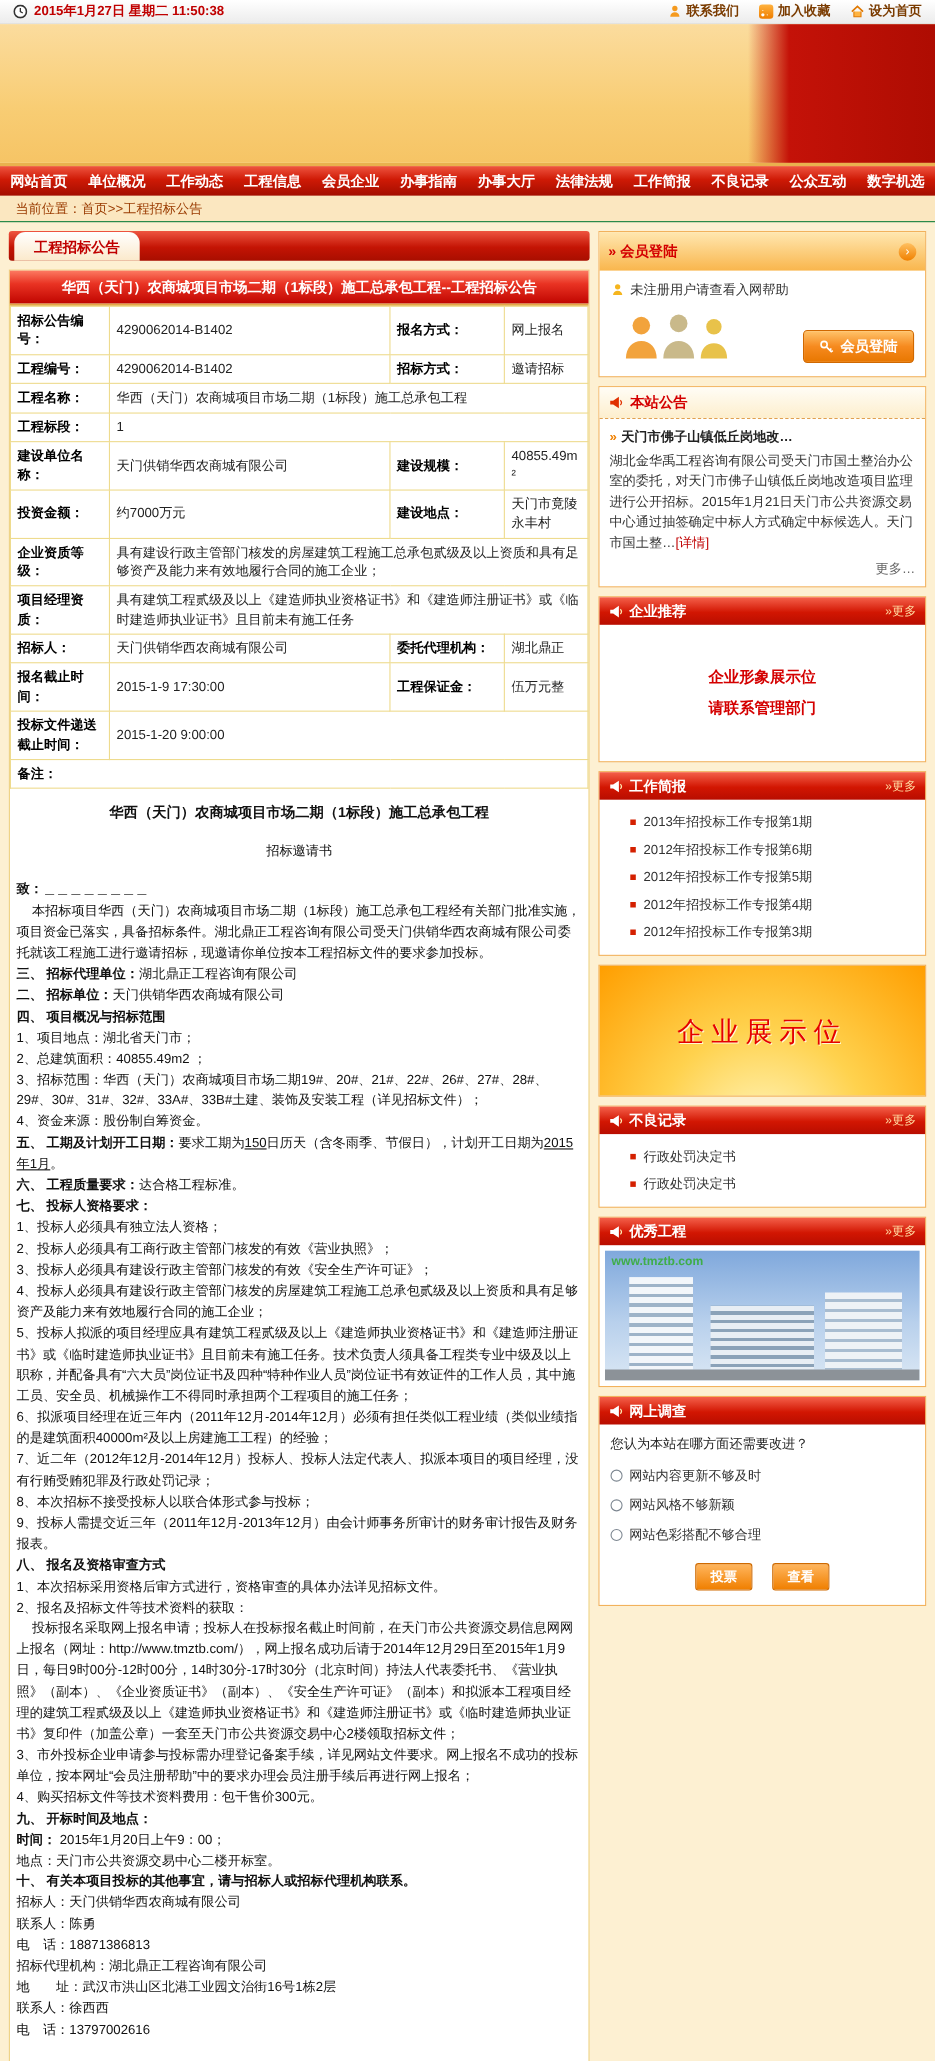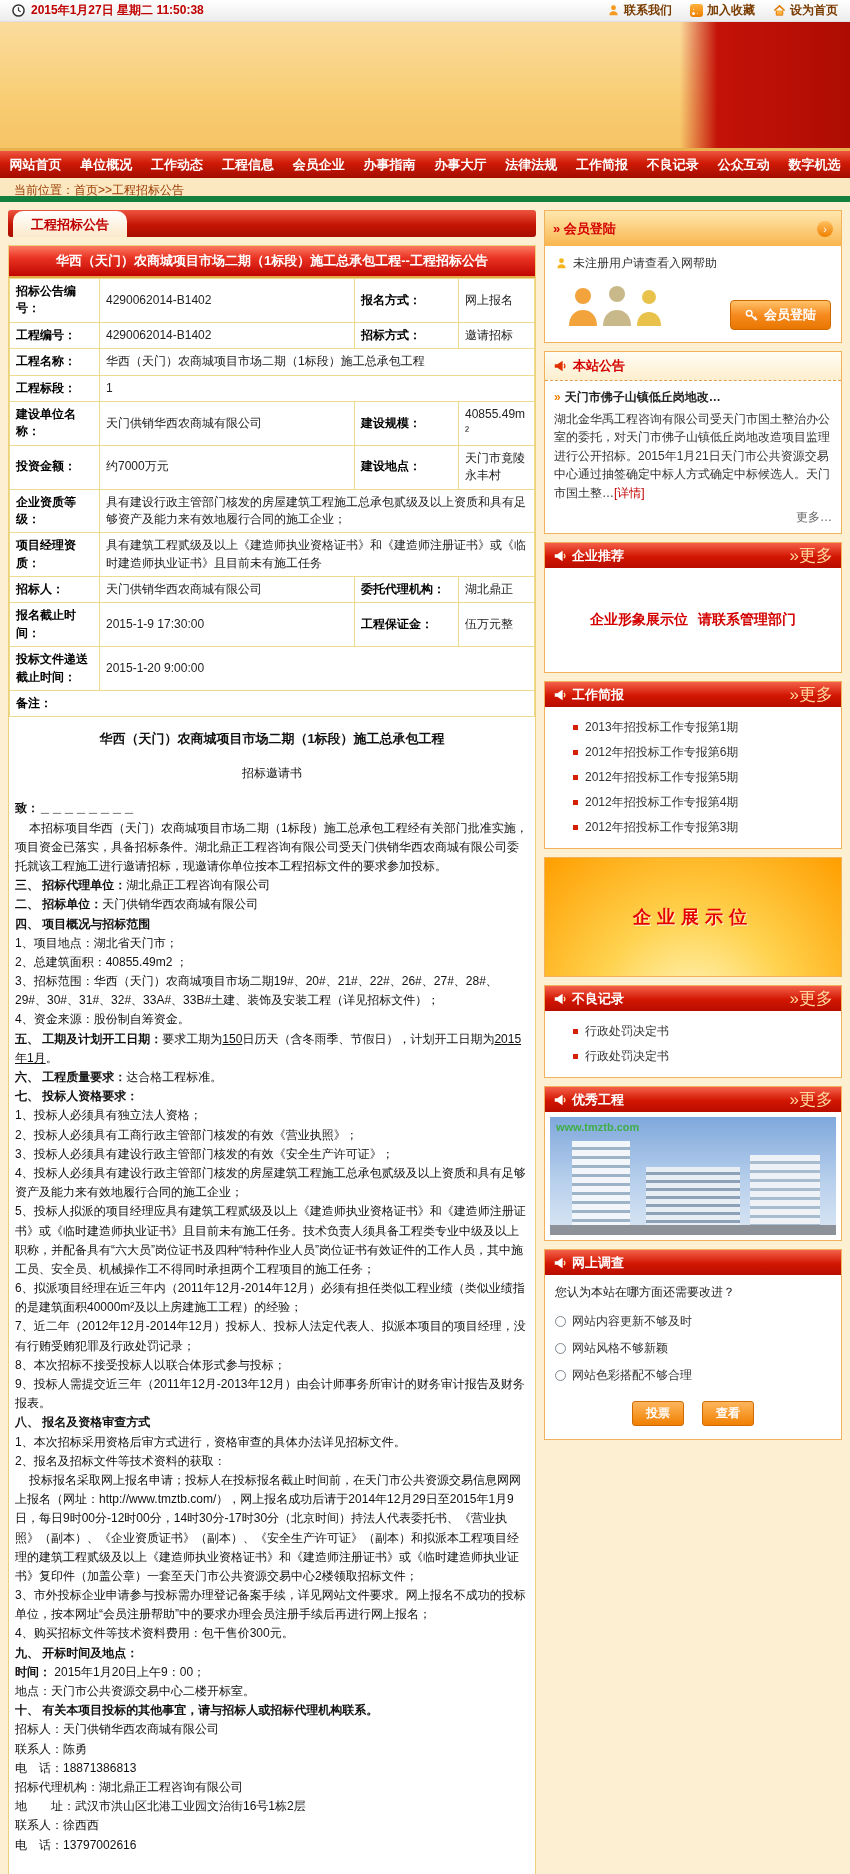--- a/index.html
+++ b/index.html
@@ -16,21 +16,21 @@
 
   
   .banner { height: 126px; background: linear-gradient(180deg, #fbdc9e, #f8cd74 60%, #f6c465); position: relative; }
   .banner-red { position: absolute; right: 0; top: 0; bottom: 0; width: 170px; background: linear-gradient(90deg, rgba(196,18,8,0) 0%, #c41208 22%, #ae0c02 100%); }
 
   
   .nav { height: 30px; display: flex; background: linear-gradient(180deg, #ef5540 0%, #cf1a06 45%, #a30d00 100%); border-top: 3px solid #e9b04e; }
   .nav-item { flex: 1; display: flex; align-items: center; justify-content: center; color: #fff; font-weight: bold; font-size: 13px; cursor: pointer; white-space: nowrap; }
 
   
-  .breadcrumb { height: 24px; line-height: 24px; background: #fbe7c0; color: #9a3b00; padding-left: 14px; font-size: 12px; border-bottom: 6px solid #15803d; }
+  .breadcrumb { height: 24px; line-height: 24px; background: #fbe7c0; color: #9a3b00; padding-left: 14px; font-size: 12px; border-bottom: 1px solid #15803d; }
 
   
   .content { display: flex; align-items: flex-start; gap: 8px; padding: 8px; }
   .main-col { width: 528px; flex: none; }
   .side-col { flex: 1; }
 
   
   .tab-bar { height: 27px; background: linear-gradient(180deg, #ee5540, #c41404 55%, #a80e00); border-radius: 3px; position: relative; margin-bottom: 8px; }
   .tab { position: absolute; left: 5px; bottom: 0; background: linear-gradient(#ffffff, #fbe9cb); border-radius: 10px 10px 0 0; padding: 5px 18px 3px; color: #c00000; font-weight: bold; font-size: 13px; }
 
@@ -46,48 +46,48 @@
   .doc-title { text-align: center; font-weight: bold; font-size: 13px; }
   .doc-sub { text-align: center; margin: 14px 0 16px; }
   .para .b { font-weight: bold; }
   .para.ind { text-indent: 14px; }
   .u { text-decoration: underline; }
 
   
   .sbox { border: 1px solid #f2b25c; background: #fff; margin-bottom: 8px; }
   .shead { height: 25px; background: linear-gradient(180deg, #f4604a, #d21602 55%, #b80d00); display: flex; align-items: center; justify-content: space-between; padding: 0 8px; color: #fff; }
   .shead .st { font-weight: bold; font-size: 13px; display: flex; align-items: center; gap: 5px; }
-  .smore { color: #ffd9a0; font-size: 17px; cursor: pointer; white-space: nowrap; }
+  .smore { color: #ffd9a0; font-size: 11px; cursor: pointer; white-space: nowrap; }
   .horn { width: 14px; height: 14px; flex: none; }
 
   
   .login-head { height: 35px; background: linear-gradient(180deg, #ffe7b0, #f9b64d); display: flex; align-items: center; justify-content: space-between; padding: 0 8px; }
   .login-title { color: #d40000; font-weight: bold; font-size: 13px; }
   .login-circle { width: 16px; height: 16px; border-radius: 50%; background: linear-gradient(#ffc060, #f08000); color: #fff; font-size: 11px; line-height: 16px; text-align: center; cursor: pointer; }
   .login-body { padding: 9px 10px 12px; }
   .login-note { display: flex; align-items: center; gap: 5px; font-size: 12px; color: #333; cursor: pointer; }
   .login-row { display: flex; align-items: flex-end; justify-content: space-between; margin-top: 8px; }
   .login-btn { display: flex; align-items: center; gap: 6px; background: linear-gradient(#ffc36a, #f68a1f 50%, #e87700); border: 1px solid #d06800; border-radius: 4px; color: #fff; font-weight: bold; font-size: 13px; padding: 5px 14px; cursor: pointer; }
 
   
   .ann-head { display: flex; align-items: center; gap: 6px; padding: 5px 8px; border-bottom: 1px dashed #e0a050; color: #d40000; font-weight: bold; font-size: 13px; background: linear-gradient(#fffdf6, #fdeecd); }
   .ann-body { padding: 7px 9px; font-size: 12px; color: #333; line-height: 1.55; }
   .ann-item-title { font-weight: bold; color: #222; display: flex; gap: 4px; align-items: center; margin-bottom: 3px; cursor: pointer; }
   .ann-arrow { color: #f08000; font-weight: bold; }
   .detail { color: #c00000; cursor: pointer; }
   .ann-more { text-align: right; color: #666; margin-top: 5px; cursor: pointer; }
 
-  .rec-body { height: 104px; display: flex; flex-direction: row; align-items: center; justify-content: center; gap: 10px; color: #d40000; font-weight: bold; font-size: 14px; }
+  .rec-body { height: 124px; display: flex; flex-direction: column; align-items: center; justify-content: center; gap: 10px; color: #d40000; font-weight: bold; font-size: 14px; }
 
   .rep-body { padding: 8px 28px; }
   .rep-item { display: flex; align-items: center; gap: 7px; padding: 4px 0; font-size: 12px; color: #333; cursor: pointer; }
   .bullet { width: 5px; height: 5px; background: #d42000; flex: none; }
 
   .ad-banner { height: 120px; margin-bottom: 8px; border: 1px solid #f2b25c; background: radial-gradient(circle at 50% 130%, #fff6bf, #ffd24e 45%, #ff9e00); display: flex; align-items: center; justify-content: center; }
-  .ad-text { color: #e50000; font-size: 18px; font-weight: bold; letter-spacing: 6px; text-shadow: 1px 1px 0 #fff8d0; }
+  .ad-text { color: #e50000; font-size: 25px; font-weight: normal; letter-spacing: 6px; text-shadow: 1px 1px 0 #fff8d0; }
 
   .exc-body { padding: 5px; }
   .photo { height: 118px; position: relative; background: linear-gradient(180deg, #7fa8dc, #b8d0ec 55%, #dae7f4); overflow: hidden; }
   .wm { position: absolute; top: 4px; left: 6px; color: #3fae49; font-size: 11px; font-weight: bold; }
   .bld1 { position: absolute; bottom: 10px; left: 22px; width: 58px; height: 84px; background: repeating-linear-gradient(180deg, #f2f6fa 0 6px, #9db3c8 6px 9px); }
   .bld2 { position: absolute; bottom: 10px; left: 96px; width: 94px; height: 58px; background: repeating-linear-gradient(180deg, #e8eef4 0 5px, #8ba2b8 5px 8px); }
   .bld3 { position: absolute; bottom: 10px; right: 16px; width: 70px; height: 70px; background: repeating-linear-gradient(180deg, #eef2f6 0 6px, #a8bcd0 6px 9px); }
   .road { position: absolute; bottom: 0; left: 0; right: 0; height: 10px; background: #8c9298; }
 
   .survey-body { padding: 9px 10px 13px; }

